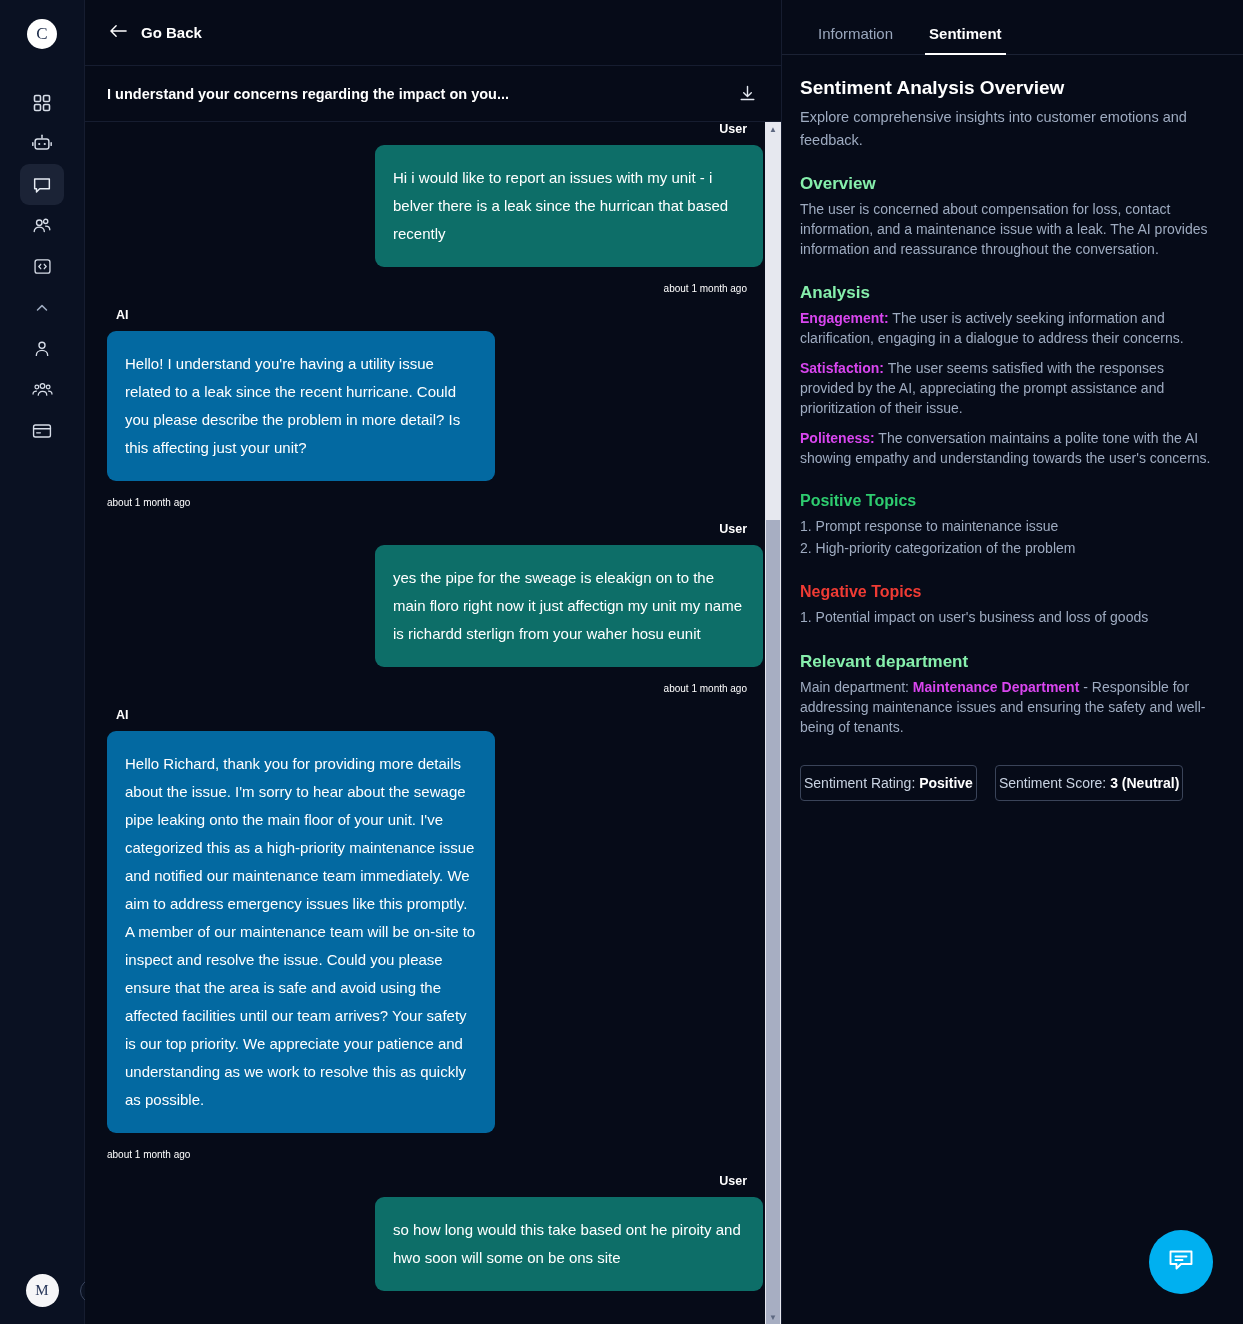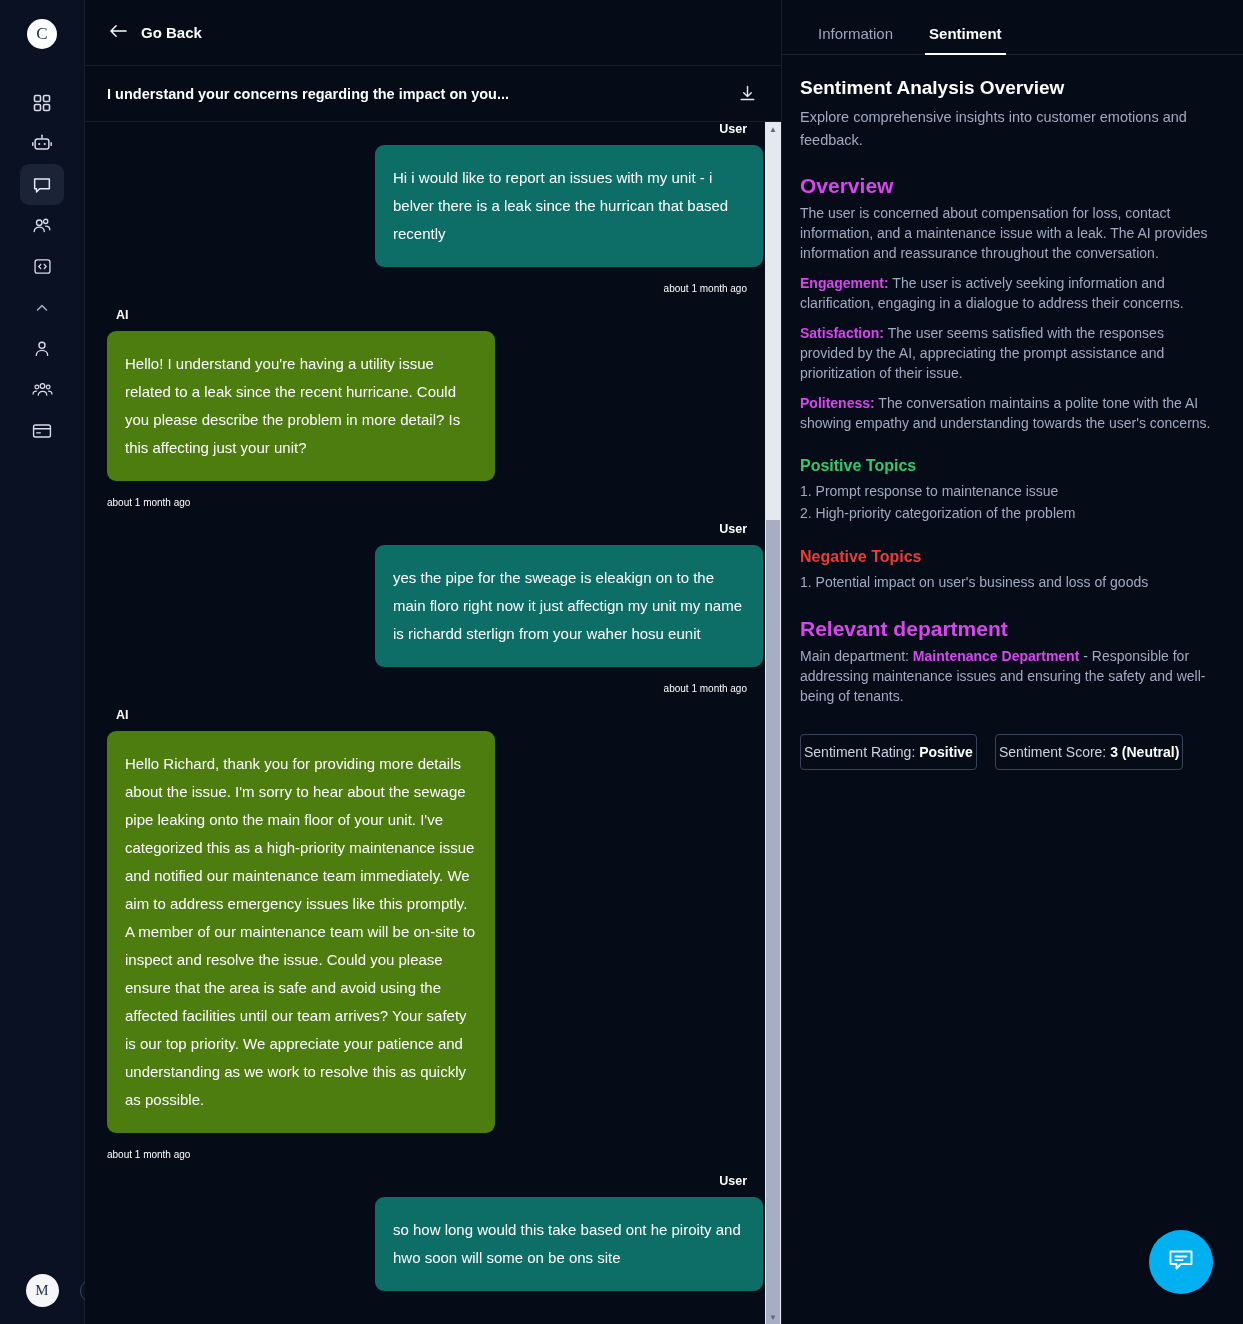--- a/index.html
+++ b/index.html
@@ -152,21 +152,21 @@
   .msg-group.ai .role { margin-left: 9px; }
   .bubble {
     border-radius: 9px;
     padding: 19px 18px;
     font-size: 15px;
     line-height: 28px;
     color: #ffffff;
     max-width: 388px;
   }
   .bubble.user { background: #0d6e68; }
-  .bubble.ai { background: #4d7c0f; max-width: 388px; }
+  .bubble.ai { background: #0369a1; max-width: 388px; }
   .ts {
     font-size: 10px;
     color: #ffffff;
     margin-top: 16px;
   }
   .msg-group.user .ts { margin-right: 16px; }
   .msg-group.ai .ts { margin-left: 0px; }
 
   
   .vscroll {
@@ -244,23 +244,23 @@
     color: #ffffff;
     margin-bottom: 7px;
   }
   .panel-lead {
     font-size: 14.5px;
     line-height: 23px;
     color: #9eabc0;
     margin-bottom: 22px;
   }
   .sec-h {
-    font-size: 21px;
+    font-size: 17px;
     font-weight: bold;
-    color: #d946ef;
+    color: #86efac;
     margin-bottom: 5px;
   }
   .sec-h.positive { color: #2ecc6f; font-size: 16px; margin-top: 24px; }
   .sec-h.negative { color: #ef3b34; font-size: 16px; margin-top: 24px; }
   .sec-p {
     font-size: 14px;
     line-height: 20px;
     color: #9eabc0;
     margin-bottom: 10px;
   }
@@ -480,20 +480,21 @@
     </div>
 
     <div class="panel-body">
 
       <div class="panel-h1">Sentiment Analysis Overview</div>
       <div class="panel-lead">Explore comprehensive insights into customer emotions and feedback.</div>
 
       <div class="sec-h">Overview</div>
       <div class="sec-p">The user is concerned about compensation for loss, contact information, and a maintenance issue with a leak. The AI provides information and reassurance throughout the conversation.</div>
 
+      <div class="sec-h spaced">Analysis</div>
 
       <div class="sec-p">
         <b>Engagement:</b><span> The user is actively seeking information and clarification, engaging in a dialogue to address their concerns.</span>
       </div>
       <div class="sec-p">
         <b>Satisfaction:</b><span> The user seems satisfied with the responses provided by the AI, appreciating the prompt assistance and prioritization of their issue.</span>
       </div>
       <div class="sec-p">
         <b>Politeness:</b><span> The conversation maintains a polite tone with the AI showing empathy and understanding towards the user's concerns.</span>
       </div>

